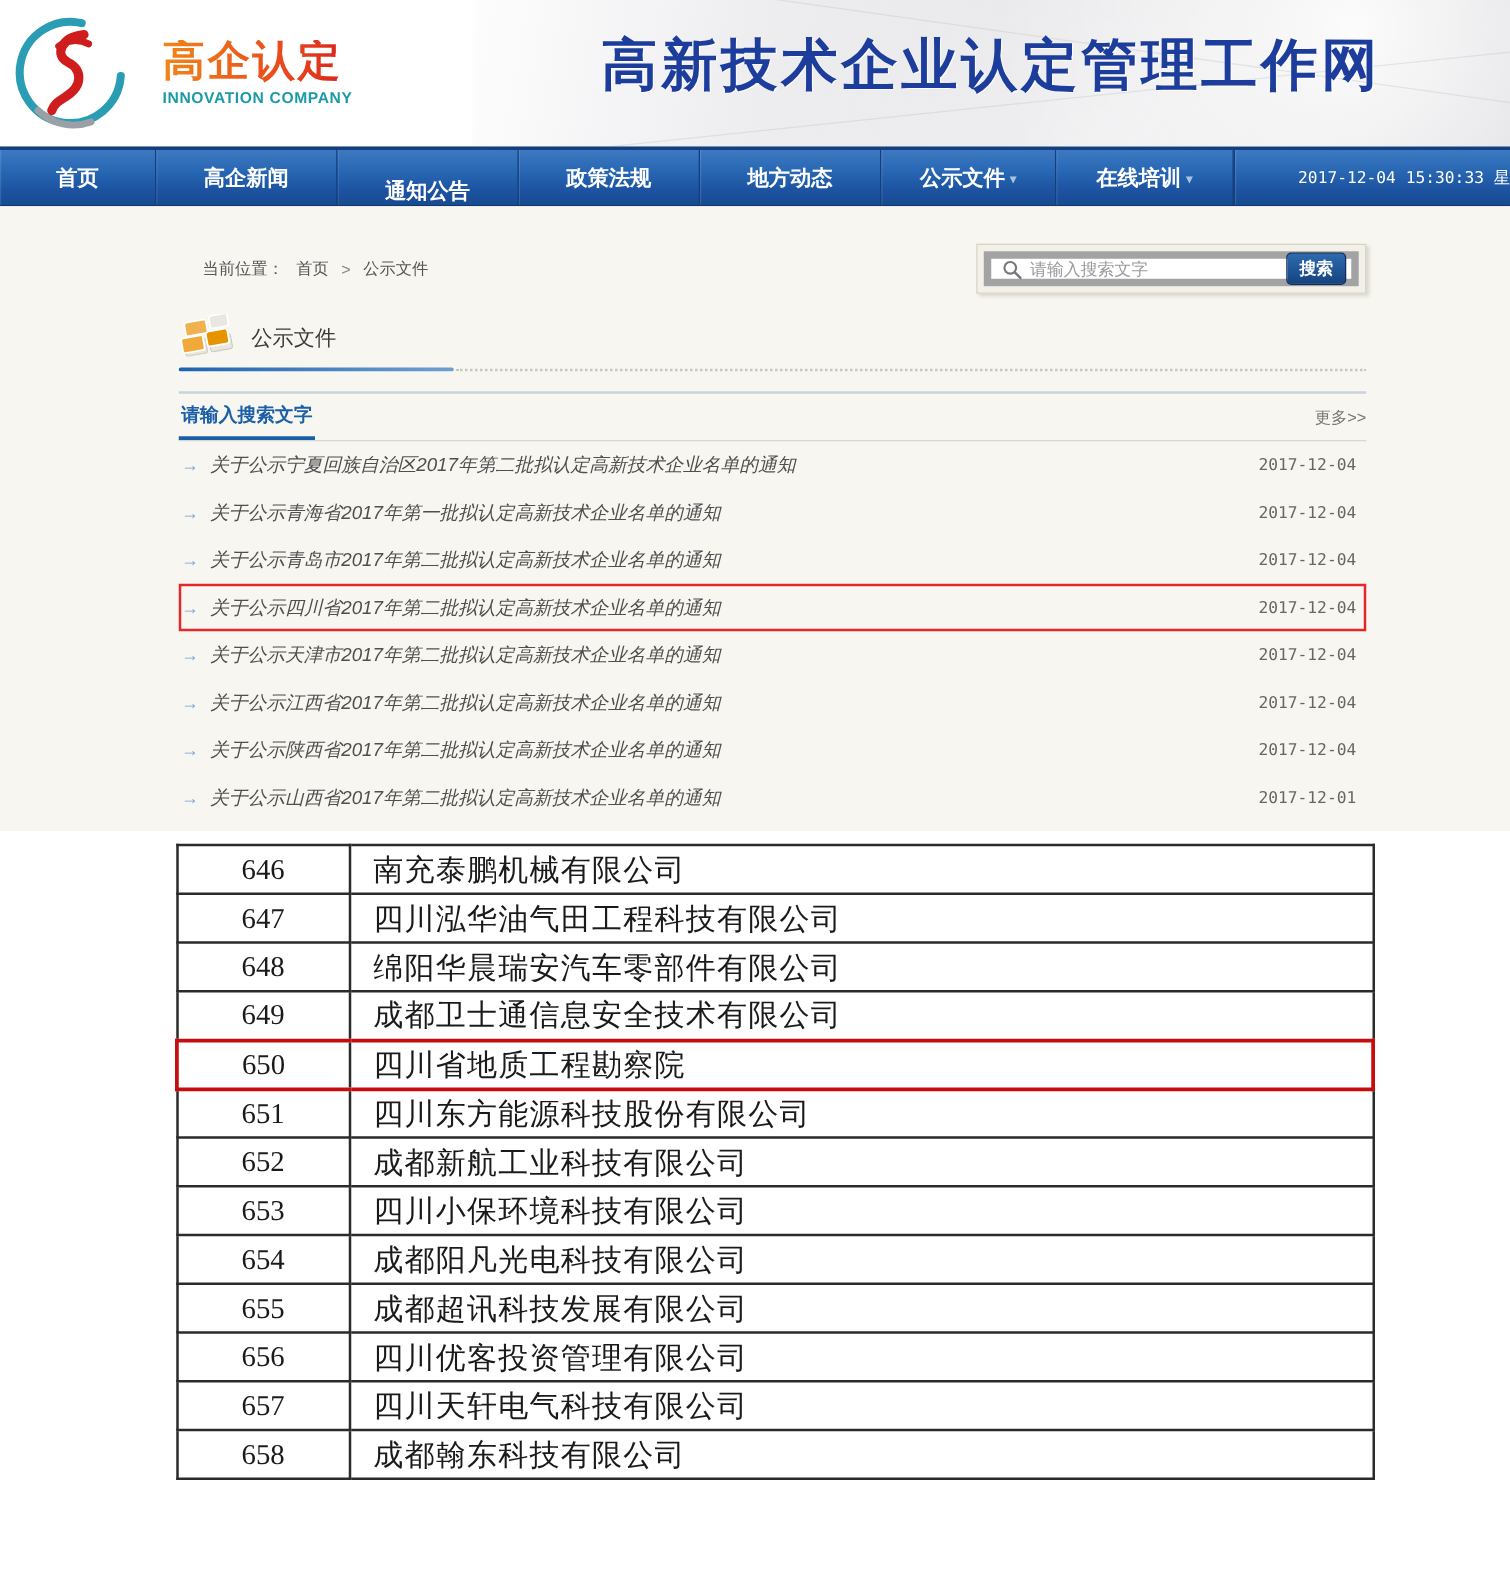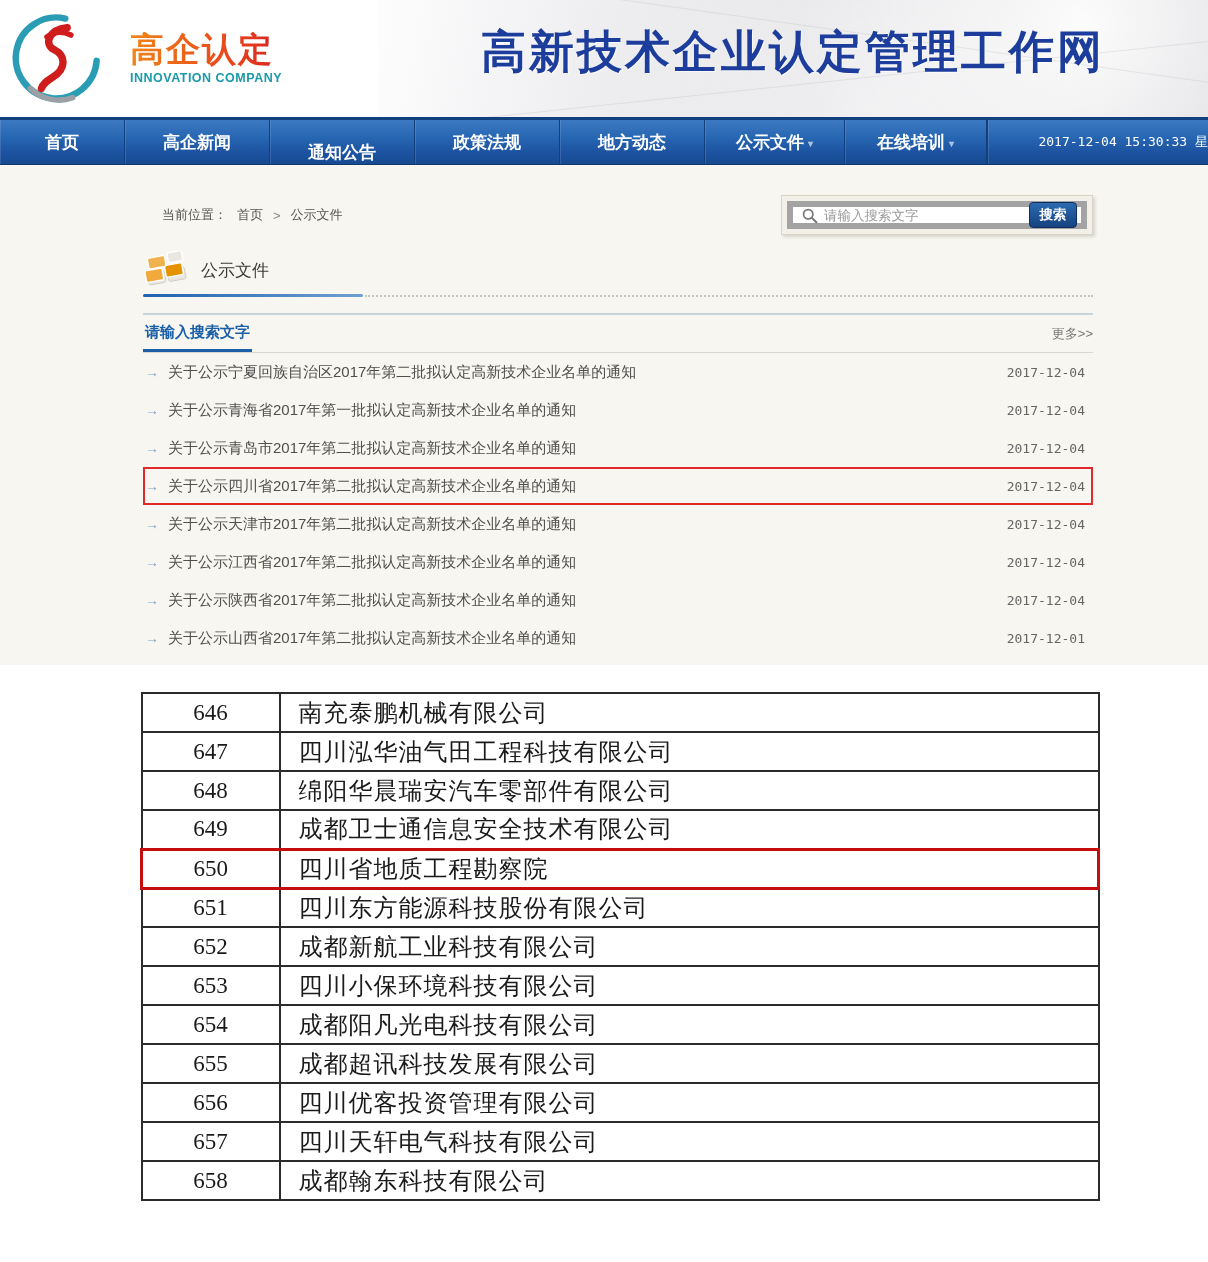--- a/index.html
+++ b/index.html
@@ -109,24 +109,24 @@
     display:flex; align-items:center; border-bottom:3px solid #1a5fa8; cursor:pointer; padding:0 2px;
   }
   .more-link { color:#777; font-size:13px; text-decoration:none; cursor:pointer; }
   .list { }
   .list-item {
     height:38px; display:flex; align-items:center; cursor:pointer;
     padding:0 8px 0 2px;
   }
   .list-item.highlighted { border:2px solid #e02a2a; padding:0 6px 0 0; }
   .arrow { color:#7fa3c8; font-size:14px; margin-right:9px; flex:0 0 auto; }
-  .item-title { flex:1; font-size:15px; color:#4f4f4f; text-decoration:none; overflow:hidden; white-space:nowrap; }
+  .item-title { flex:1; font-size:15px; color:#4f4f4f; text-decoration:none; overflow:hidden; white-space:nowrap;font-style:italic; }
   .item-date { font-size:13px; color:#666; font-family:"DejaVu Sans Mono", monospace; flex:0 0 auto; }
   
-  .lower { background:#fff; padding-top:27px; }
+  .lower { background:#fff; padding-top:10px; }
   table.company-table {
     margin-left:140px; width:960px; border-collapse:collapse;
     font-family:"Liberation Serif", serif; color:#1a1a1a;
   }
   .company-table td { border:2px solid #2b2b2b; height:39px; }
   td.cell-no { width:138px; text-align:center; font-size:23px; }
   td.cell-company { padding-left:18px; font-size:24px; letter-spacing:1px; }
   tr.highlighted td { border-top:3px solid #c60d0d; border-bottom:3px solid #c60d0d; }
   tr.highlighted td:first-child { border-left:3px solid #c60d0d; }
   tr.highlighted td:last-child  { border-right:3px solid #c60d0d; }

